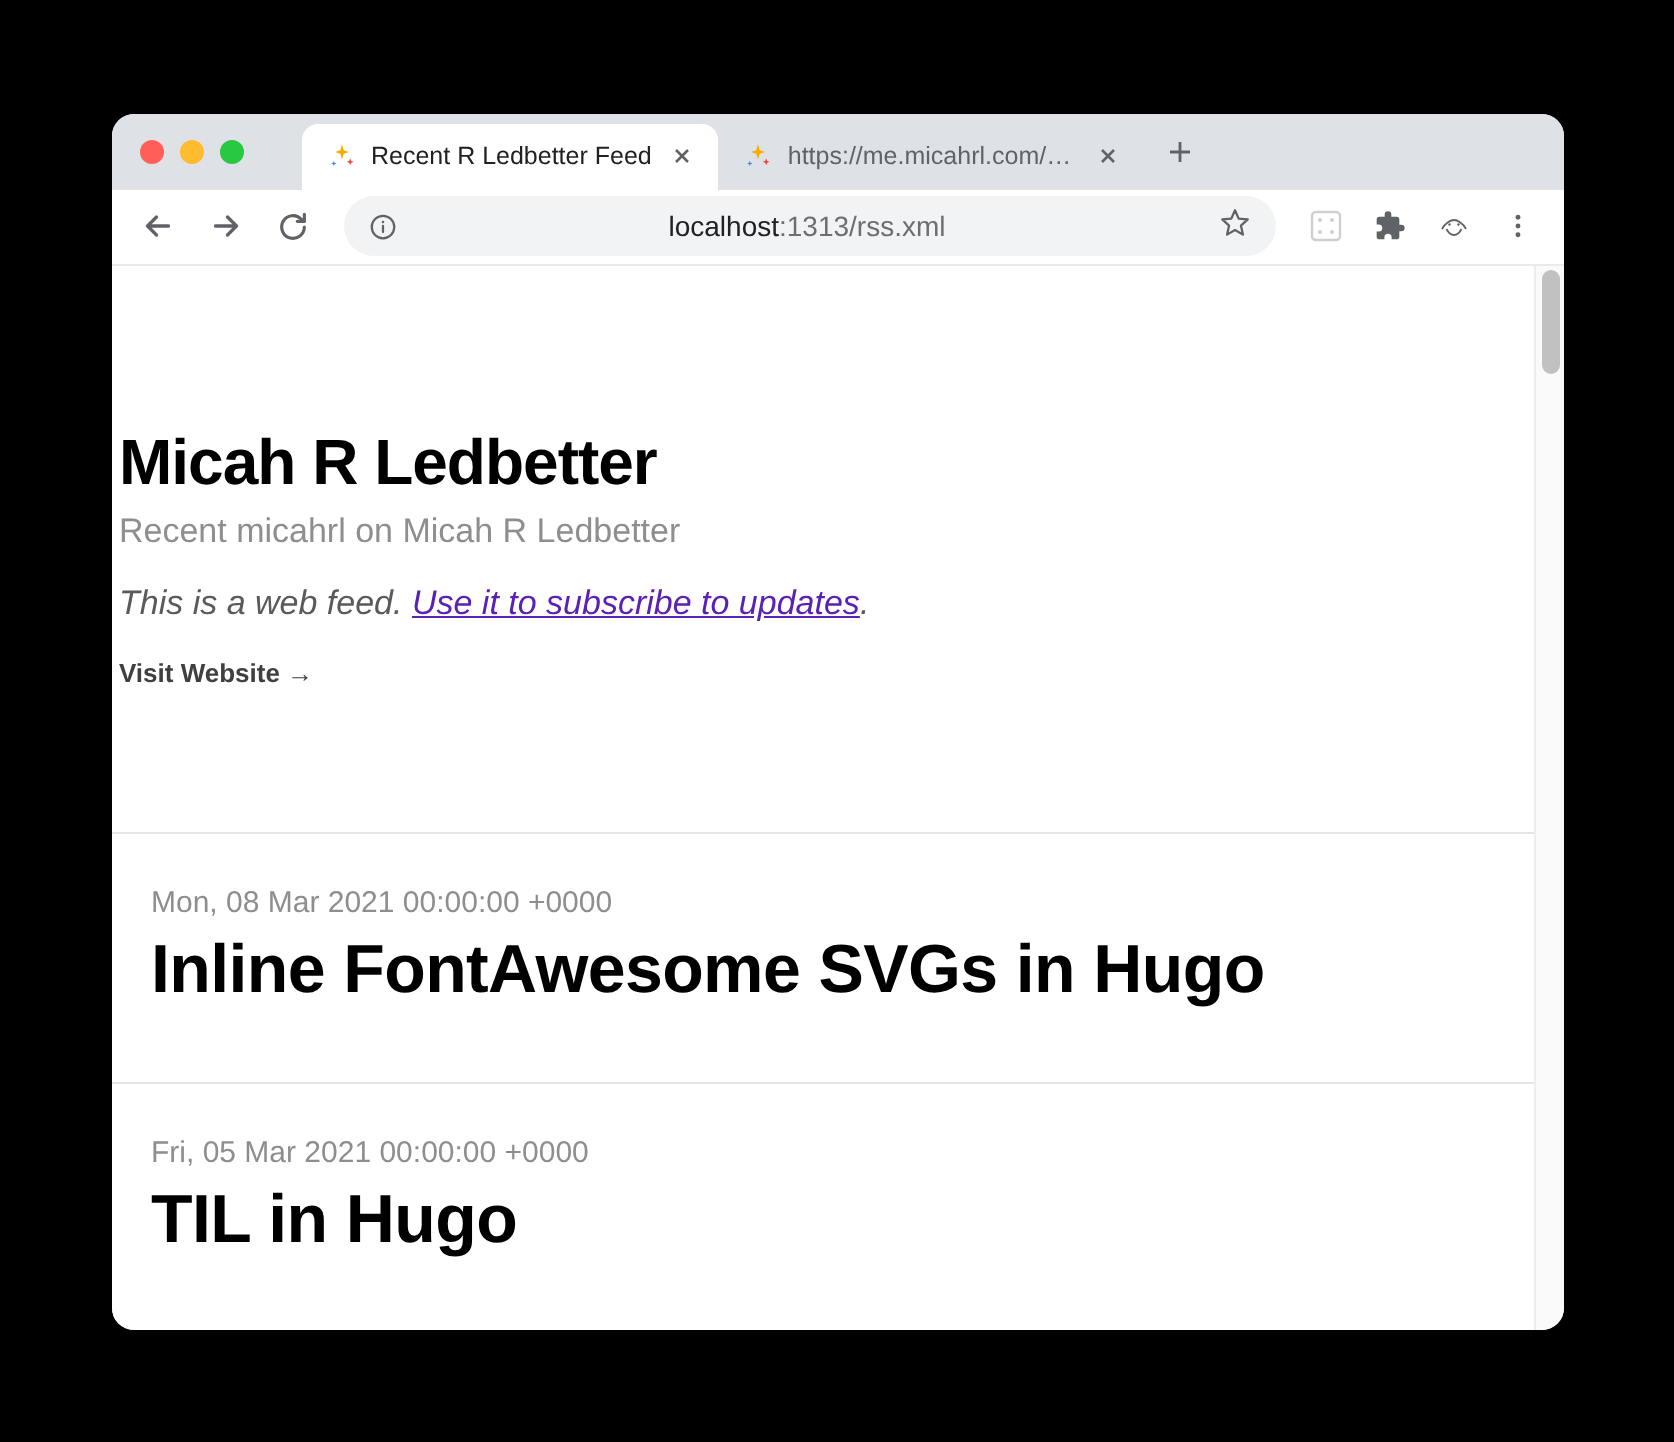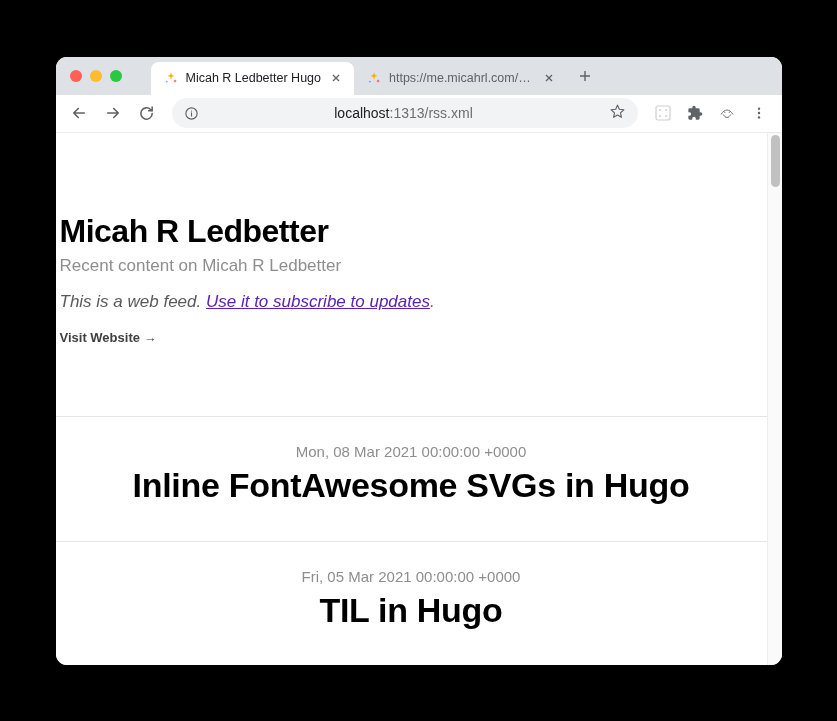--- a/index.html
+++ b/index.html
@@ -200,21 +200,20 @@
     }
     .visit-link {
       font-size: 13px;
       font-weight: 600;
       color: #404040;
       text-decoration: none;
       display: inline-block;
     }
     .entries {
       margin-top: 40px;
-      text-align: center;
     }
     .entry {
       border-top: 1px solid #e5e5e5;
       padding: 26px 20px 36px 20px;
     }
     .entry-date {
       font-size: 15px;
       color: #8e8e8e;
       margin-bottom: 6px;
     }
@@ -253,21 +252,21 @@
     </div>
     <div class="tabs">
       <div class="tab active">
         <span class="tab-favicon">
           <svg class="sparkle" viewBox="0 0 24 24">
               <path fill="#f9ab00" d="M12 2l1.5 5L18 8.5 13.5 10 12 15l-1.5-5L6 8.5 10.5 7z"></path>
               <path fill="#ea4335" d="M19 14l.8 2.2L22 17l-2.2.8L19 20l-.8-2.2L16 17l2.2-.8z"></path>
               <path fill="#4285f4" d="M5 16l.6 1.8L7.4 18.4 5.6 19 5 20.8 4.4 19 2.6 18.4 4.4 17.8z"></path>
             </svg>
         </span>
-        <span class="tab-title">Micah R Ledbetter Hugo</span>
+        <span class="tab-title">Recent R Ledbetter Feed</span>
         <span class="tab-close">
           <svg width="8" height="8" viewBox="0 0 8 8">
               <path stroke="#5f6368" stroke-width="1.3" d="M1 1l6 6M7 1l-6 6"></path>
             </svg>
         </span>
       </div>
       <div class="tab">
         <span class="tab-favicon">
           <svg class="sparkle" viewBox="0 0 24 24">
               <path fill="#f9ab00" d="M12 2l1.5 5L18 8.5 13.5 10 12 15l-1.5-5L6 8.5 10.5 7z"></path>
@@ -354,21 +353,21 @@
             <circle cx="8" cy="13" r="1.4" fill="#5f6368"></circle>
           </svg>
       </div>
     </div>
   </div>
 
   <div class="content-area">
     <div class="page">
       <div class="page-inner">
         <h1 class="feed-title">Micah R Ledbetter</h1>
-        <div class="feed-subtitle">Recent content on Micah R Ledbetter</div>
+        <div class="feed-subtitle">Recent micahrl on Micah R Ledbetter</div>
         <div class="feed-desc">
           <span>This is a web feed. </span><a href="#">Use it to subscribe to updates</a><span>.</span>
         </div>
         <a href="#" class="visit-link">Visit Website →</a>
       </div>
       <div class="entries">
         <div class="entry">
           <div class="entry-date">Mon, 08 Mar 2021 00:00:00 +0000</div>
           <div class="entry-title">Inline FontAwesome SVGs in Hugo</div>
         </div>

